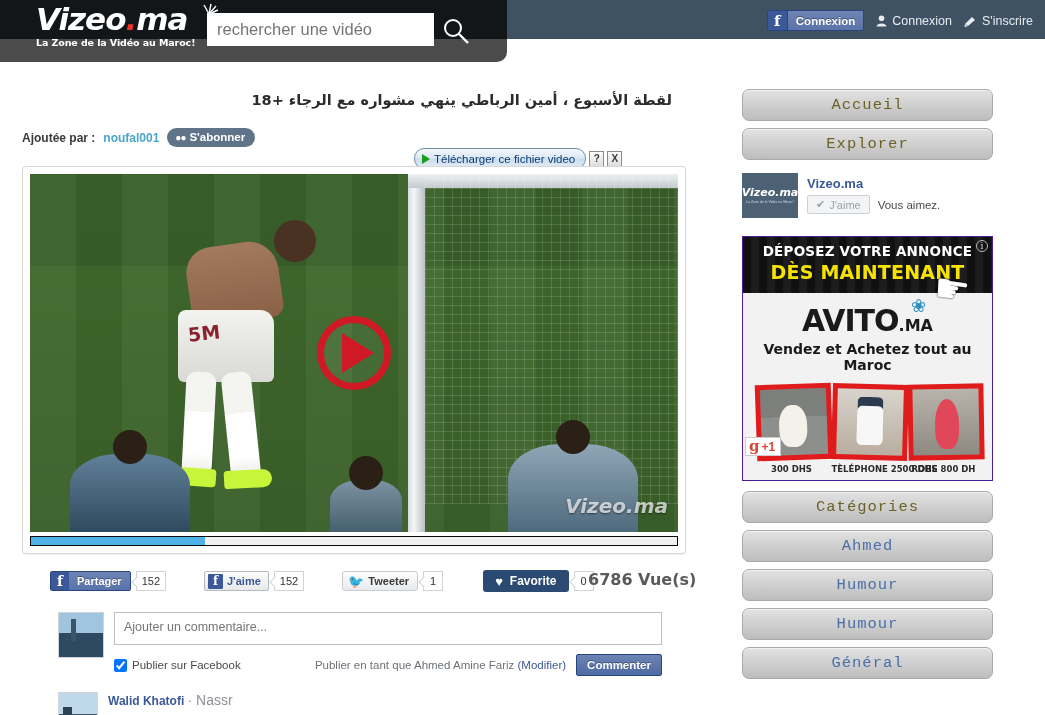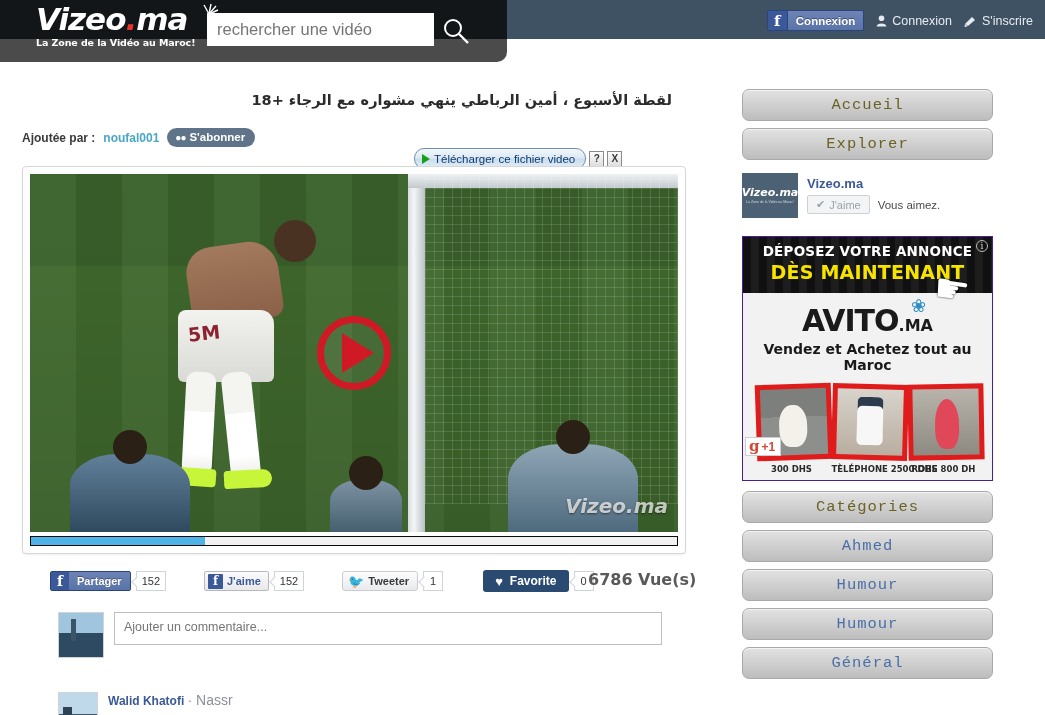--- a/index.html
+++ b/index.html
@@ -709,20 +709,31 @@
     </div>
   </div>
 
   <div class="views">6786 Vue(s)</div>
 
   <div class="comment-block">
     <div class="cb-row">
       <div class="cb-avatar"></div>
       <div class="cb-right">
         <textarea class="cb-textarea" placeholder="Ajouter un commentaire..." style=""></textarea>
+        <div class="cb-actions">
+          <label class="cb-check">
+            <input type="checkbox" checked="" style="">
+            <span>Publier sur Facebook</span>
+          </label>
+          <div class="cb-asinfo">
+            <span>Publier en tant que Ahmed Amine Fariz</span>
+            <a>(Modifier)</a>
+          </div>
+          <button class="btn-commenter">Commenter</button>
+        </div>
       </div>
     </div>
   </div>
 
   <div class="existing-comment">
     <div class="ec-avatar"></div>
     <div>
       <span class="ec-name">Walid Khatofi</span>
       <span class="ec-sub">· Nassr</span>
     </div>

